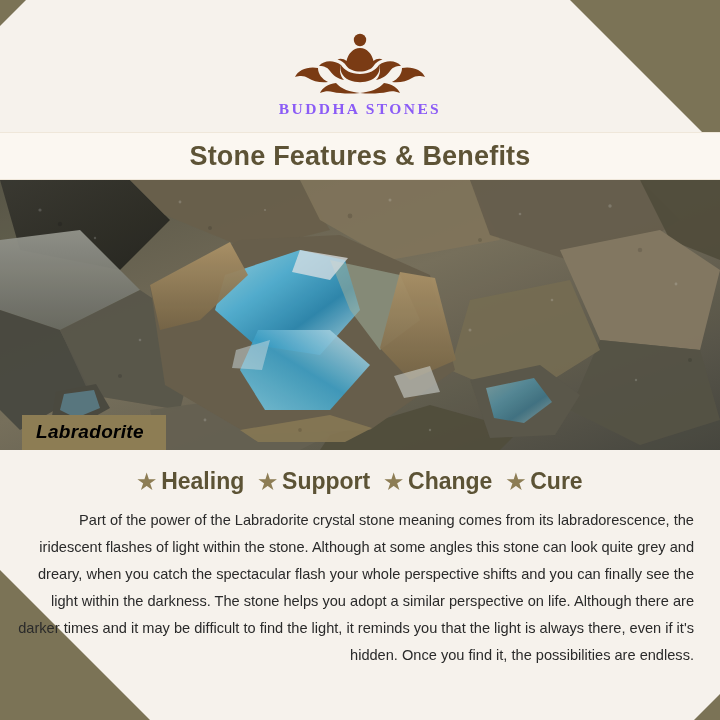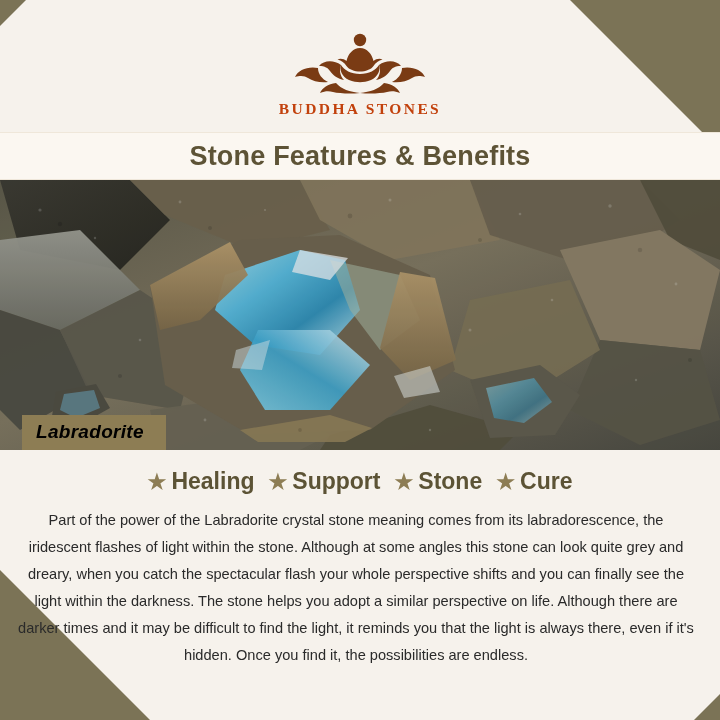--- a/index.html
+++ b/index.html
@@ -59,21 +59,21 @@
   .logo-wrap {
     display: block;
     margin: 0 auto;
     width: 160px;
     height: 72px;
   }
   .brand {
     margin-top: 4px;
     font-size: 15.5px;
     letter-spacing: 2.4px;
-    color: #c2410c;
+    color: #8b5cf6;
     font-weight: bold;
     font-family: "Liberation Serif", serif;
   }
 
   .title-band {
     position: relative;
     z-index: 10;
     margin: 14px 0 0 0;
     background: #fbf7f1;
     border-top: 1px solid #efe7da;
@@ -144,21 +144,21 @@
   }
 
   
   .body-copy {
     position: relative;
     z-index: 10;
     margin: 12px 26px 0 18px;
     font-size: 14.6px;
     line-height: 1.85;
     color: #2a2a2a;
-    text-align: center;
+    text-align: right;
     font-family: "Liberation Sans", sans-serif;
   }
 </style>
 </head>
 <body>
 
 <div class="card">
 
   <div class="corner corner-tl"></div>
   <div class="corner corner-tr"></div>
@@ -303,21 +303,21 @@
     <div class="benefit">
       <span class="star">★</span>
       <span>Healing</span>
     </div>
     <div class="benefit">
       <span class="star">★</span>
       <span>Support</span>
     </div>
     <div class="benefit">
       <span class="star">★</span>
-      <span>Stone</span>
+      <span>Change</span>
     </div>
     <div class="benefit">
       <span class="star">★</span>
       <span>Cure</span>
     </div>
   </div>
 
   <p class="body-copy">Part of the power of the Labradorite crystal stone meaning comes from its labradorescence, the iridescent flashes of light within the stone. Although at some angles this stone can look quite grey and dreary, when you catch the spectacular flash your whole perspective shifts and you can finally see the light within the darkness. The stone helps you adopt a similar perspective on life. Although there are darker times and it may be difficult to find the light, it reminds you that the light is always there, even if it's hidden. Once you find it, the possibilities are endless.</p>
 
 </div>

